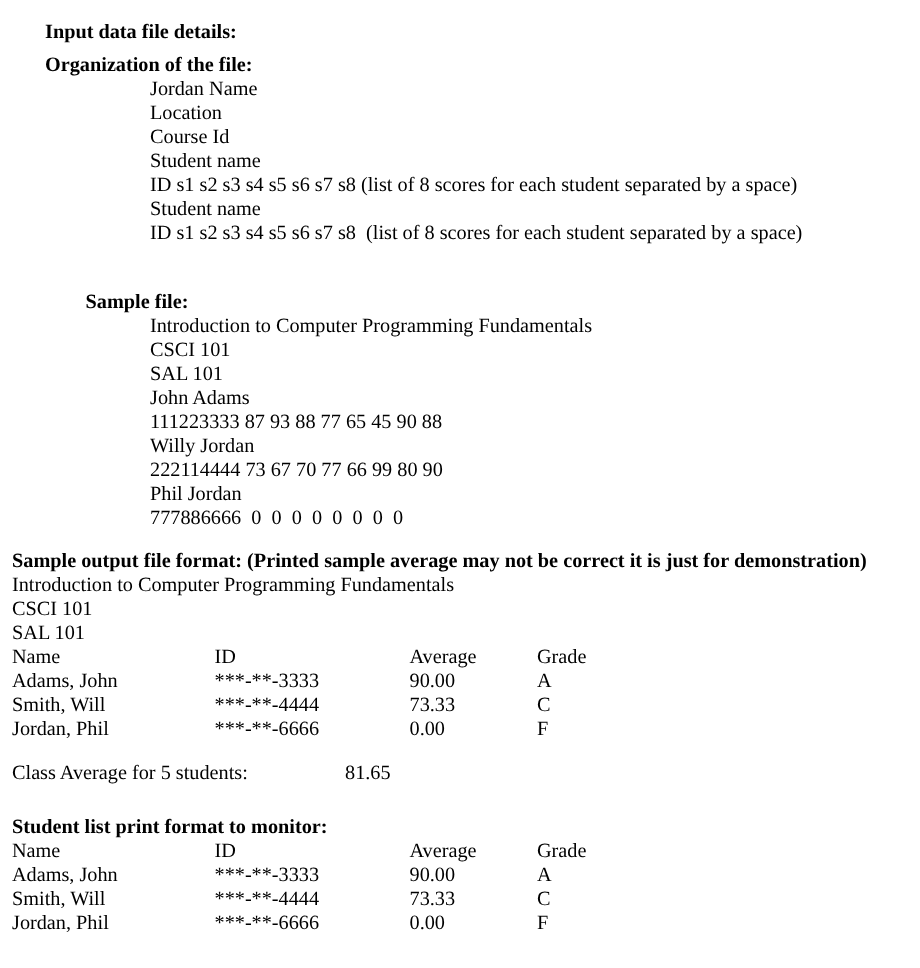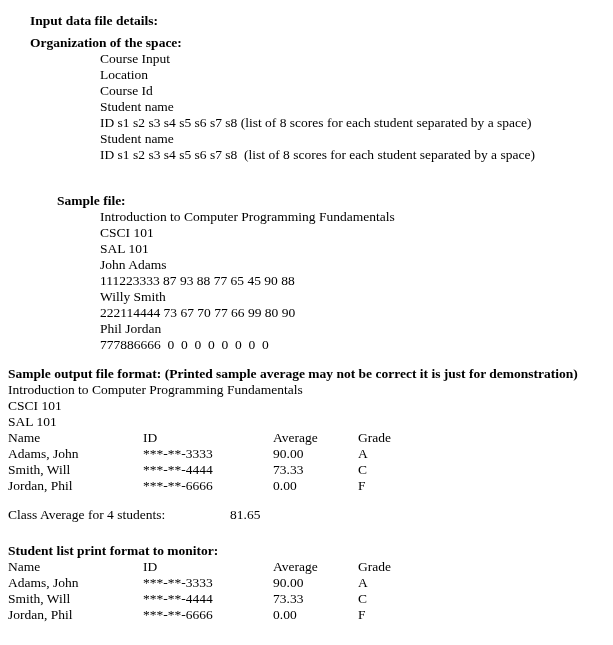--- a/index.html
+++ b/index.html
@@ -32,40 +32,40 @@
     grid-template-columns: 222px auto;
     margin-top: 13px;
   }
 </style>
 </head>
 <body>
 
 <div class="doc">
 
   <div class="b ind1 h-input line">Input data file details:</div>
-  <div class="b ind1 line">Organization of the space:</div>
+  <div class="b ind1 line">Organization of the file:</div>
 
   <div>
-    <div class="ind3 line">Course Input</div>
+    <div class="ind3 line">Jordan Name</div>
     <div class="ind3 line">Location</div>
     <div class="ind3 line">Course Id</div>
     <div class="ind3 line">Student name</div>
     <div class="ind3 line">ID s1 s2 s3 s4 s5 s6 s7 s8 (list of 8 scores for each student separated by a space)</div>
     <div class="ind3 line">Student name</div>
     <div class="ind3 line">ID s1 s2 s3 s4 s5 s6 s7 s8  (list of 8 scores for each student separated by a space)</div>
   </div>
 
   <div class="b ind2 h-sample-file line">Sample file:</div>
   <div>
     <div class="ind3 line">Introduction to Computer Programming Fundamentals</div>
     <div class="ind3 line">CSCI 101</div>
     <div class="ind3 line">SAL 101</div>
     <div class="ind3 line">John Adams</div>
     <div class="ind3 line">111223333 87 93 88 77 65 45 90 88</div>
-    <div class="ind3 line">Willy Smith</div>
+    <div class="ind3 line">Willy Jordan</div>
     <div class="ind3 line">222114444 73 67 70 77 66 99 80 90</div>
     <div class="ind3 line">Phil Jordan</div>
     <div class="ind3 line">777886666  0  0  0  0  0  0  0  0</div>
   </div>
 
   <div class="b h-output line">Sample output file format: (Printed sample average may not be correct it is just for demonstration)</div>
   <div>
     <div class="line">Introduction to Computer Programming Fundamentals</div>
     <div class="line">CSCI 101</div>
     <div class="line">SAL 101</div>
@@ -92,21 +92,21 @@
     </div>
     <div class="tbl-row">
       <span>Jordan, Phil</span>
       <span>***-**-6666</span>
       <span>0.00</span>
       <span>F</span>
     </div>
   </div>
 
   <div class="class-avg">
-    <span>Class Average for 4 students:</span>
+    <span>Class Average for 5 students:</span>
     <span>81.65</span>
   </div>
 
   <div class="b h-monitor line">Student list print format to monitor:</div>
 
   <div>
     <div class="tbl-row">
       <span>Name</span>
       <span>ID</span>
       <span>Average</span>

